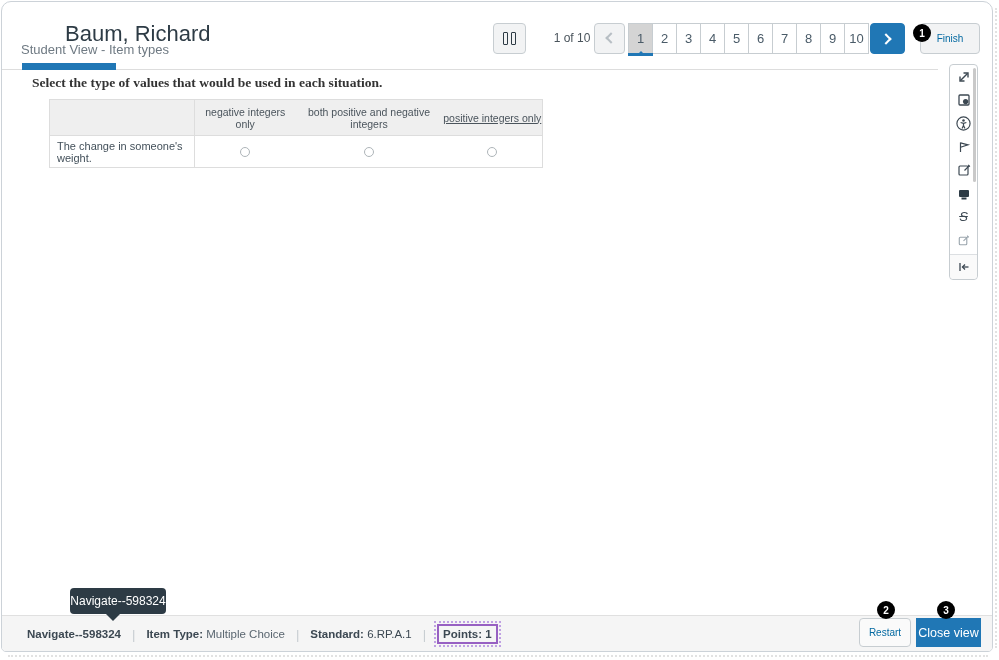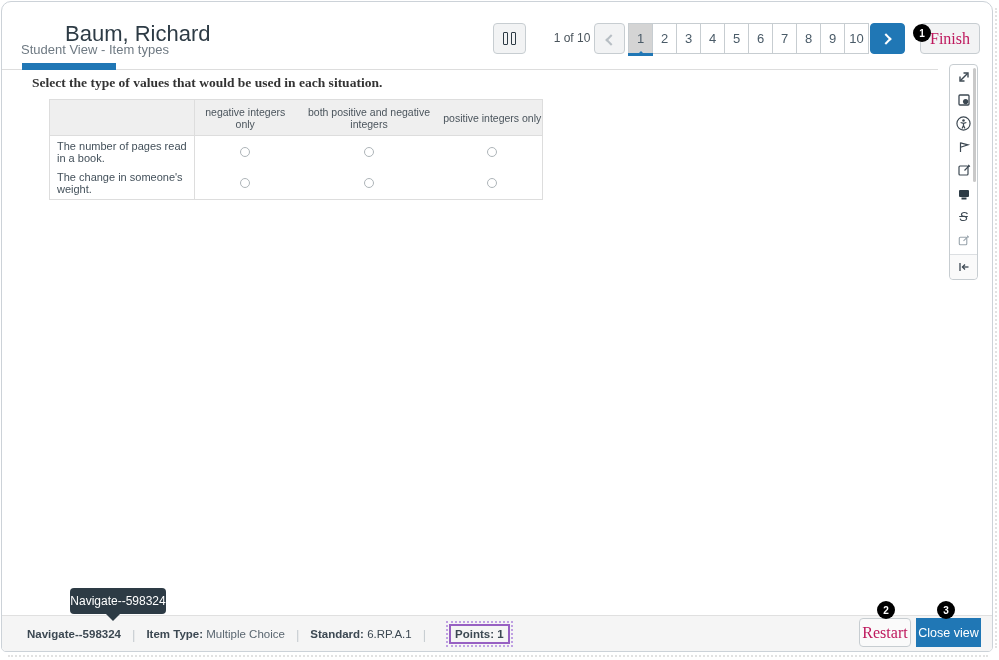--- a/index.html
+++ b/index.html
@@ -5,21 +5,21 @@
   * { margin:0; padding:0; box-sizing:border-box; }
   html,body { width:999px; height:660px; background:#fff; font-family:"Liberation Sans","DejaVu Sans",sans-serif; color:#2d3b45; overflow:hidden; }
   .panel { position:absolute; left:1px; top:1px; width:992px; height:651px; background:#fff; border:1px solid #ccd2d8; border-radius:10px 10px 5px 5px; overflow:hidden; }
   .edge-dot-right { position:absolute; left:995px; top:8px; height:640px; width:0; border-left:2px dotted #e2e2e2; }
   .edge-dot-bottom { position:absolute; top:655px; left:8px; width:980px; height:0; border-top:2px dotted #e2e2e2; }
 
   
   .hdr-title { position:absolute; left:19px; top:19px; font-size:22px; color:#2d3b45;margin-left:44px; }
   .hdr-sub { position:absolute; left:19px; top:40px; font-size:13px; color:#6f7a83; }
 
-  .btn { border:1px solid #c7cdd1; background:#f2f3f4; border-radius:4px; color:#be185d; font-size:16px; font-family:Liberation Serif, serif; cursor:pointer; }
+  .btn { border:1px solid #c7cdd1; background:#f2f3f4; border-radius:4px; color:#0369a1; font-size:10px; font-family:Liberation Sans, sans-serif; cursor:pointer; }
 
   .pause-btn { position:absolute; left:491px; top:21px; width:33px; height:31px; display:flex; align-items:center; justify-content:center; gap:3px; }
   .pause-btn i { display:block; width:5px; height:13px; border:1.6px solid #2d3b45; border-radius:1px; }
 
   .counter { position:absolute; left:540px; top:21px; width:60px; height:31px; line-height:31px; text-align:center; font-size:12px; color:#4a545c; }
 
   .prev-btn { position:absolute; left:592px; top:21px; width:31px; height:31px; }
   .chev { display:inline-block; width:8px; height:8px; border-style:solid; border-color:#b7bec4; border-width:0; }
   .chev-left { border-left-width:2px; border-bottom-width:2px; transform:rotate(45deg); margin-left:3px; }
   .chev-right { border-right-width:2px; border-top-width:2px; border-color:#fff; transform:rotate(45deg); margin-right:3px; }
@@ -61,21 +61,21 @@
 
   
   .tooltip { position:absolute; left:68px; top:586px; width:96px; height:26px; background:var(--tooltip,#2d3b45); color:#fff; border-radius:4px; font-size:12px; display:flex; align-items:center; justify-content:center; z-index:4; }
   .tooltip::after { content:""; position:absolute; top:100%; left:36px; border:7px solid transparent; border-top-color:var(--tooltip,#2d3b45); border-bottom-width:0; }
 
   
   .footer { position:absolute; left:0; right:0; bottom:0; height:36px; background:#f5f5f5; border-top:1px solid #e0e0e0; }
   .meta { position:absolute; left:25px; top:0; height:36px; display:flex; align-items:center; font-size:11.5px; color:#5a6670; }
   .meta b { color:#3c4852; font-weight:bold; }
   .sep { color:#c7cdd1; margin:0 11px; font-size:13px; }
-  .points-box { display:inline-block; border:2px solid var(--purple,#9760c2); outline:2px dotted #bfa0e2; outline-offset:1px; padding:0 4px; font-weight:bold; color:#3c4852; line-height:16px;margin-left:12px; }
+  .points-box { display:inline-block; border:2px solid var(--purple,#9760c2); outline:2px dotted #bfa0e2; outline-offset:1px; padding:0 4px; font-weight:bold; color:#3c4852; line-height:16px; }
   .restart-btn { position:absolute; left:857px; top:616px; width:52px; height:29px; background:#fafafa; }
   .close-btn { position:absolute; left:914px; top:616px; width:65px; height:29px; background:var(--accent,#2077b5); border:1px solid var(--accent,#2077b5); border-radius:0; color:#fff; font-size:12.5px; font-family:inherit; cursor:pointer; }
 </style>
 </head>
 <body>
 
 <div class="panel">
 
   <div class="hdr-title">Baum, Richard</div>
   <div class="hdr-sub">Student View - Item types</div>
@@ -110,30 +110,24 @@
     <div class="progress-fill" style="width: 94px;"></div>
   </div>
 
   <div class="question">Select the type of values that would be used in each situation.</div>
   <table class="answers">
     <thead>
         <tr>
           <th class="rowhead-col" style="width: 145px;"></th>
           <th style="width: 101px;">negative integers only</th>
           <th style="width: 147px; text-align: center;">both positive and negative integers</th>
-          <th style="width: 100px;">positive integers only</th>
+          <th style="width: 100px; text-decoration: underline;">positive integers only</th>
         </tr>
       </thead>
     <tbody>
-        <tr>
-          <td class="rowhead">The number of pages read in a book.</td>
-          <td><span class="radio"></span></td>
-          <td><span class="radio"></span></td>
-          <td><span class="radio"></span></td>
-        </tr>
         <tr>
           <td class="rowhead">The change in someone's weight.</td>
           <td><span class="radio"></span></td>
           <td><span class="radio"></span></td>
           <td><span class="radio"></span></td>
         </tr>
       </tbody>
   </table>
 
   <div class="toolbar">

